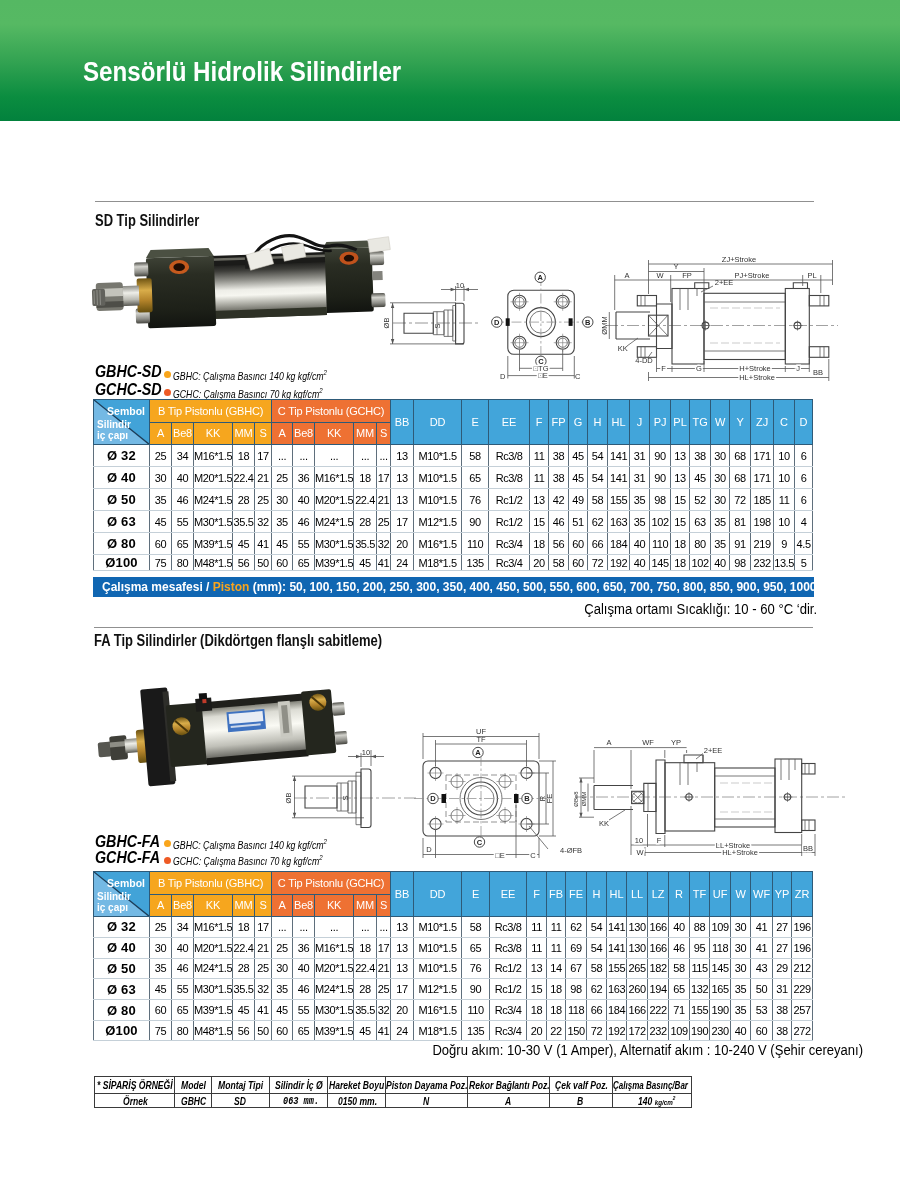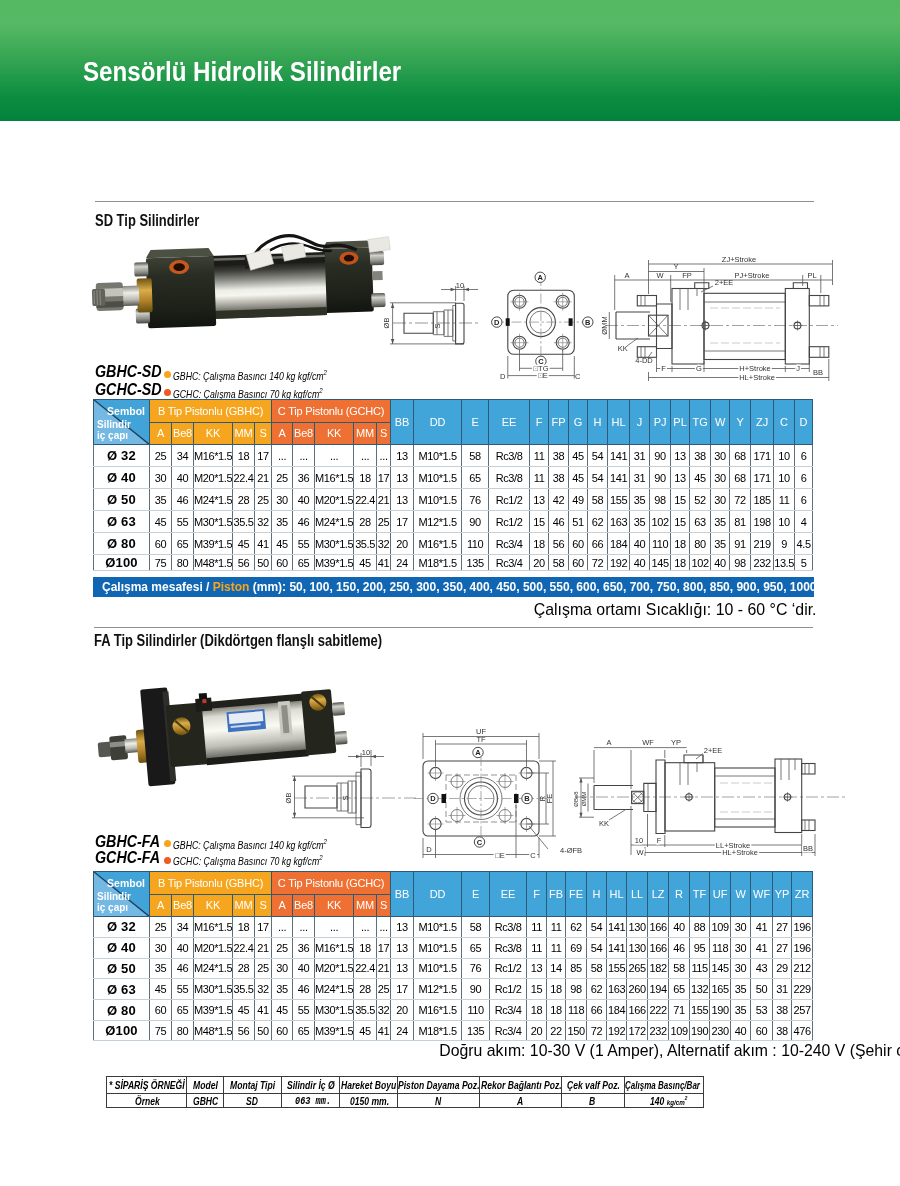--- a/index.html
+++ b/index.html
@@ -13,21 +13,21 @@
 .mdesc{font-size:11.5px;font-style:italic;color:#000;transform:scaleX(0.76);transform-origin:left center;white-space:pre;line-height:11.5px;}
 .bullet{width:7px;height:7px;border-radius:50%;}
 table.t{border-collapse:collapse;table-layout:fixed;font-family:"Liberation Sans",sans-serif;}
 table.t td{padding:0;text-align:center;vertical-align:middle;overflow:hidden;white-space:nowrap;}
 table.t .d{font-size:11px;letter-spacing:-0.4px;color:#000;border-left:1px solid #5f6f7c;border-right:1px solid #5f6f7c;border-top:1px solid #c5d0d8;border-bottom:1px solid #c5d0d8;background:#fff;}
 table.t .sy{font-size:13px;font-weight:bold;letter-spacing:0.2px;}
 table.t .hb{background:#42a5da;color:#fff;font-size:11px;border:1px solid #2e5a78;}
 table.t .ha{background:#f6a61e;color:#fff;font-size:11px;letter-spacing:-0.2px;border:1px solid #2e5a78;}
 table.t .ho{background:#ee7133;color:#fff;font-size:11px;letter-spacing:-0.2px;border:1px solid #2e5a78;}
 #strokbar{background:#1066b2;color:#fff;font-weight:bold;font-size:12px;line-height:20px;white-space:pre;}
-.note{font-size:17px;color:#000;line-height:11px;}
+.note{font-size:14px;color:#000;line-height:11px;}
 .note span{display:inline-block;transform:scaleX(0.935);transform-origin:right center;white-space:pre;}
 svg text{font-family:"Liberation Sans",sans-serif;}
 #ordtbl{border-collapse:collapse;table-layout:fixed;}
 #ordtbl td{border:1px solid #3a3a3a;text-align:center;font-style:italic;font-weight:bold;font-size:11px;padding:0;white-space:nowrap;overflow:hidden;}
 #ordtbl td .ow{display:inline-block;overflow:visible;white-space:pre;}
 #ordtbl td .in{display:inline-block;transform:scaleX(0.78);transform-origin:left center;white-space:pre;}
 .dln{stroke:#555;stroke-width:0.8;fill:none;}
 .dth{stroke:#444;stroke-width:1.1;fill:none;}
 .dtx{font-size:7.5px;fill:#333;}
 </style>
@@ -853,21 +853,21 @@
           <td class="d">40</td>
           <td class="d">M20*1.5</td>
           <td class="d">22.4</td>
           <td class="d">21</td>
           <td class="d">13</td>
           <td class="d">M10*1.5</td>
           <td class="d">76</td>
           <td class="d">Rc1/2</td>
           <td class="d">13</td>
           <td class="d">14</td>
-          <td class="d">85</td>
+          <td class="d">67</td>
           <td class="d">58</td>
           <td class="d">155</td>
           <td class="d">265</td>
           <td class="d">182</td>
           <td class="d">58</td>
           <td class="d">115</td>
           <td class="d">145</td>
           <td class="d">30</td>
           <td class="d">43</td>
           <td class="d">29</td>
@@ -957,29 +957,29 @@
           <td class="d">72</td>
           <td class="d">192</td>
           <td class="d">172</td>
           <td class="d">232</td>
           <td class="d">109</td>
           <td class="d">190</td>
           <td class="d">230</td>
           <td class="d">40</td>
           <td class="d">60</td>
           <td class="d">38</td>
-          <td class="d">476</td>
+          <td class="d">272</td>
         </tr>
 </tbody>
     </table>
 </div>
 
 <div class="abs note" style="left:400px;top:1045px;width:415px;text-align:right;"><span style="transform:scaleX(0.93);">Doğru akım: 10-30 V (1 Amper), Alternatif akım : 10-240 V (Şehir cereyanı)</span></div>
 
-<div class="abs" style="left:94px;top:1076px;margin-left:12px;">
+<div class="abs" style="left:94px;top:1076px;">
 <table id="ordtbl" style="width:597px;">
 <colgroup>
         <col style="width:80px">
         <col style="width:37px">
         <col style="width:58px">
         <col style="width:58px">
         <col style="width:58px">
         <col style="width:82px">
         <col style="width:82px">
         <col style="width:63px">

